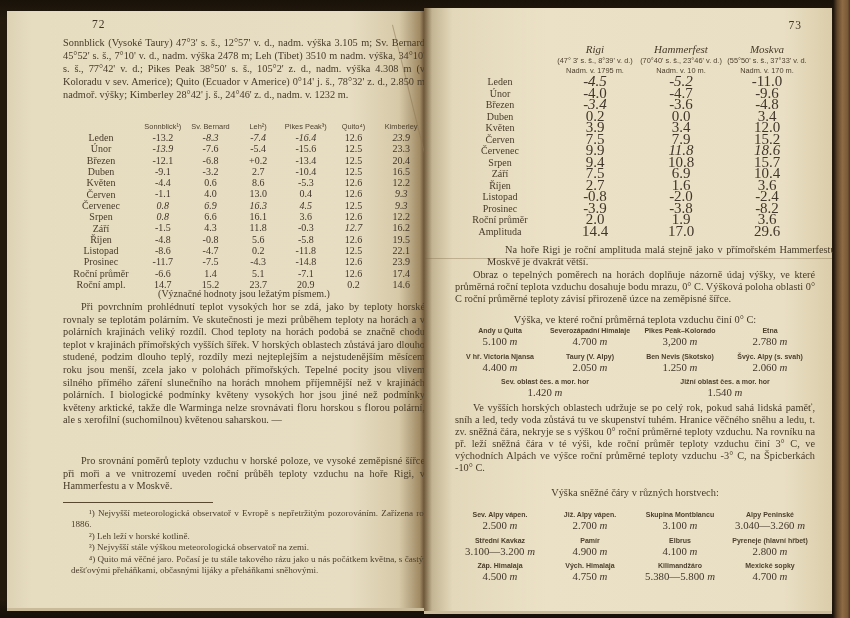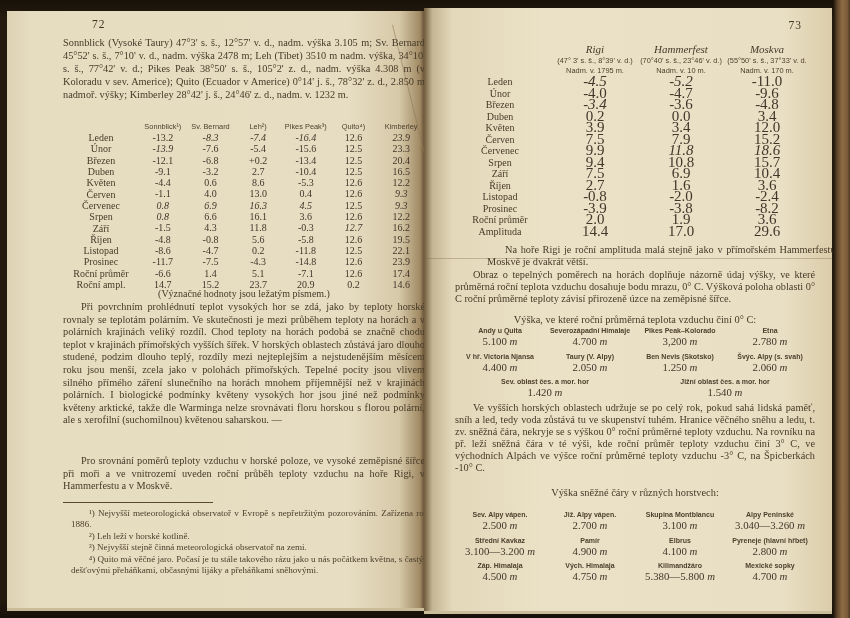--- a/index.html
+++ b/index.html
@@ -222,21 +222,21 @@
 
     <div class="blk caption" style="left:56px;top:277px;">(Význačné hodnoty jsou ležatým písmem.)</div>
 
     <div class="blk body-par" style="left:56px;top:290px;">Při povrchním prohlédnutí teplot vysokých hor se zdá, jako by teploty horské rovnaly se teplotám polárním. Ve skutečnosti je mezi průběhem teploty na horách a v polárních krajinách veliký rozdíl. Chod teploty na horách podobá se značně chodu teplot v krajinách přímořských vyšších šířek. V horských oblastech zůstává jaro dlouho studené, podzim dlouho teplý, rozdíly mezi nejteplejším a nejstudenějším měsícem roku jsou menší, zcela jako v polohách přímořských. Tepelné pocity jsou vlivem silného přímého záření slunečního na horách mnohem příjemnější než v krajinách polárních. I biologické podmínky květeny vysokých hor jsou jiné než podmínky květeny arktické, takže dle Warminga nelze srovnávati floru horskou s florou polární, ale s xerofilní (suchomilnou) květenou saharskou. —</div>
     <div class="blk body-par" style="left:56px;top:444px;">Pro srovnání poměrů teploty vzduchu v horské poloze, ve vysoké zeměpisné šířce při moři a ve vnitrozemí uveden roční průběh teploty vzduchu na hoře Rigi, v Hammerfestu a v Moskvě.</div>
 
     <div class="blk fnrule" style="left:56px;top:491px;"></div>
     <div class="blk footnotes" style="left:56px;top:497px;">
       <p>¹) Nejvyšší meteorologická observatoř v Evropě s nepřetržitým pozorováním. Zařízena roku 1886.</p>
       <p>²) Leh leží v horské kotlině.</p>
-      <p>³) Nejvyšší stejně činná meteorologická observatoř na zemi.</p>
+      <p>³) Nejvyšší stále výškou meteorologická observatoř na zemi.</p>
       <p>⁴) Quito má věčné jaro. Počasí je tu stále takového rázu jako u nás počátkem května, s častými dešťovými přeháňkami, občasnými lijáky a přeháňkami sněhovými.</p>
     </div>
   </div>
 
   <div class="page page-right rp">
     <div class="pgnum blk" style="right:30px;top:11px;">73</div>
 
     <table class="temps blk" id="rtable" style="left:24px;top:34px;">
         <thead>
           <tr>

